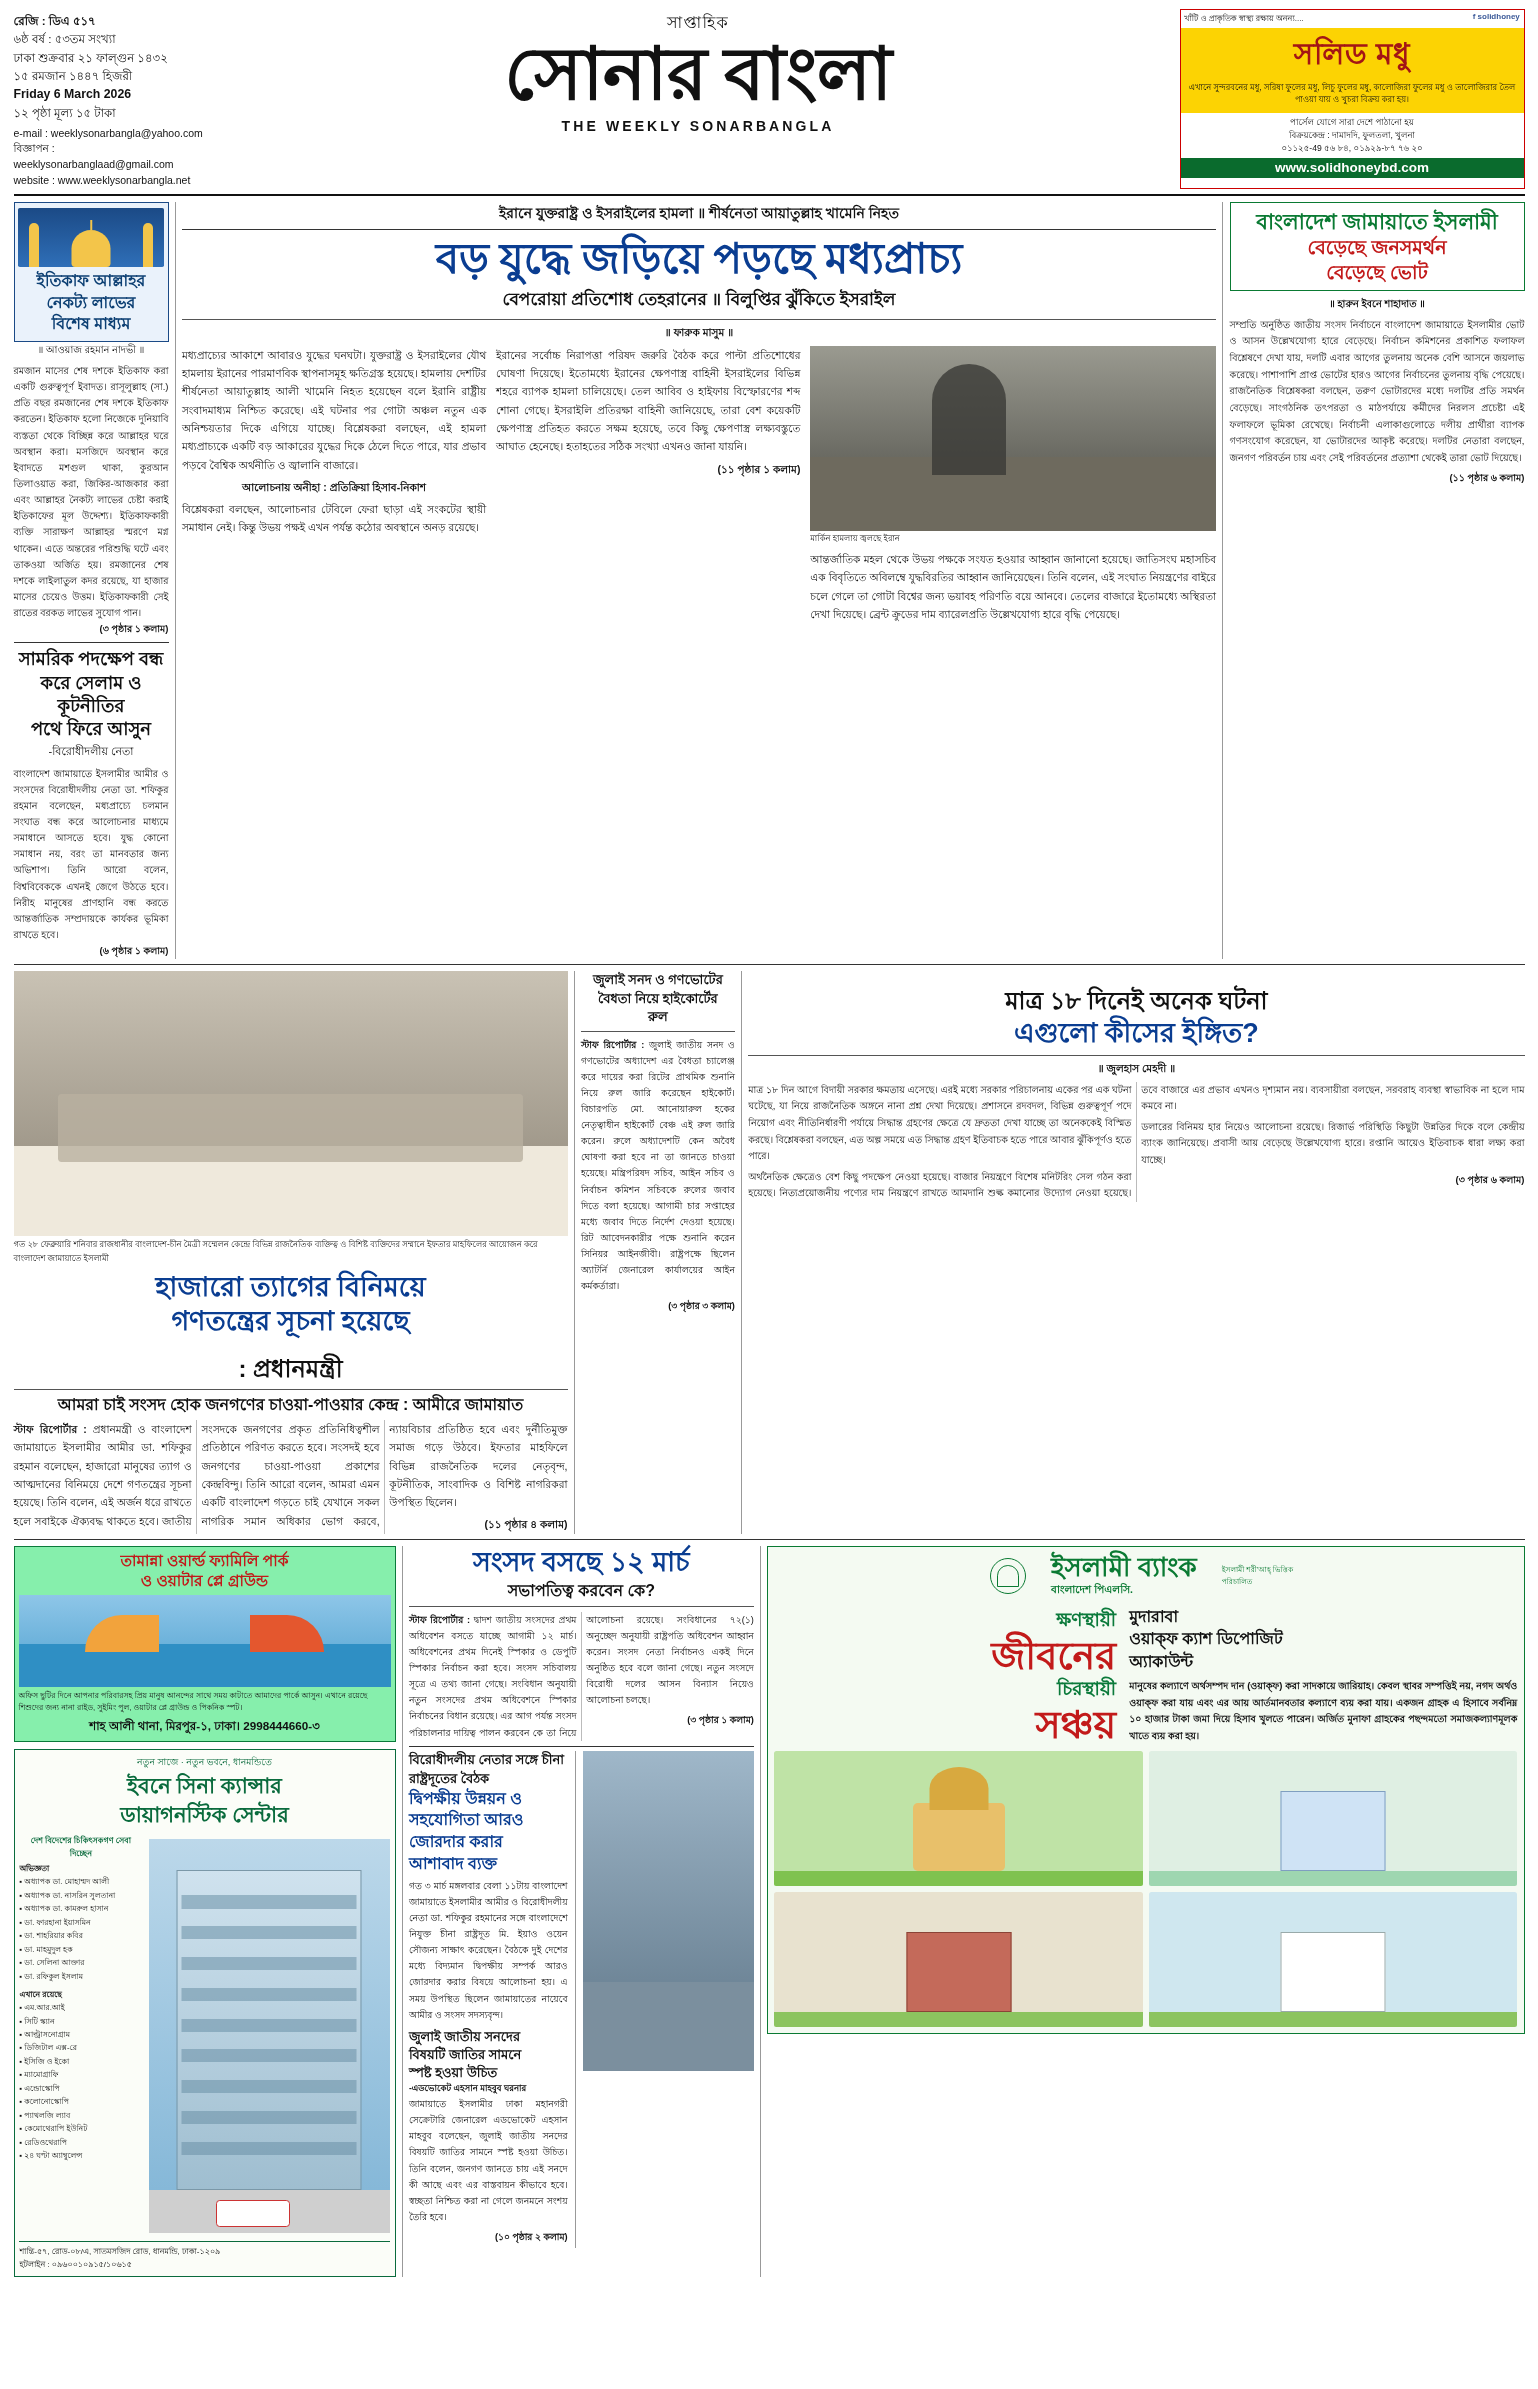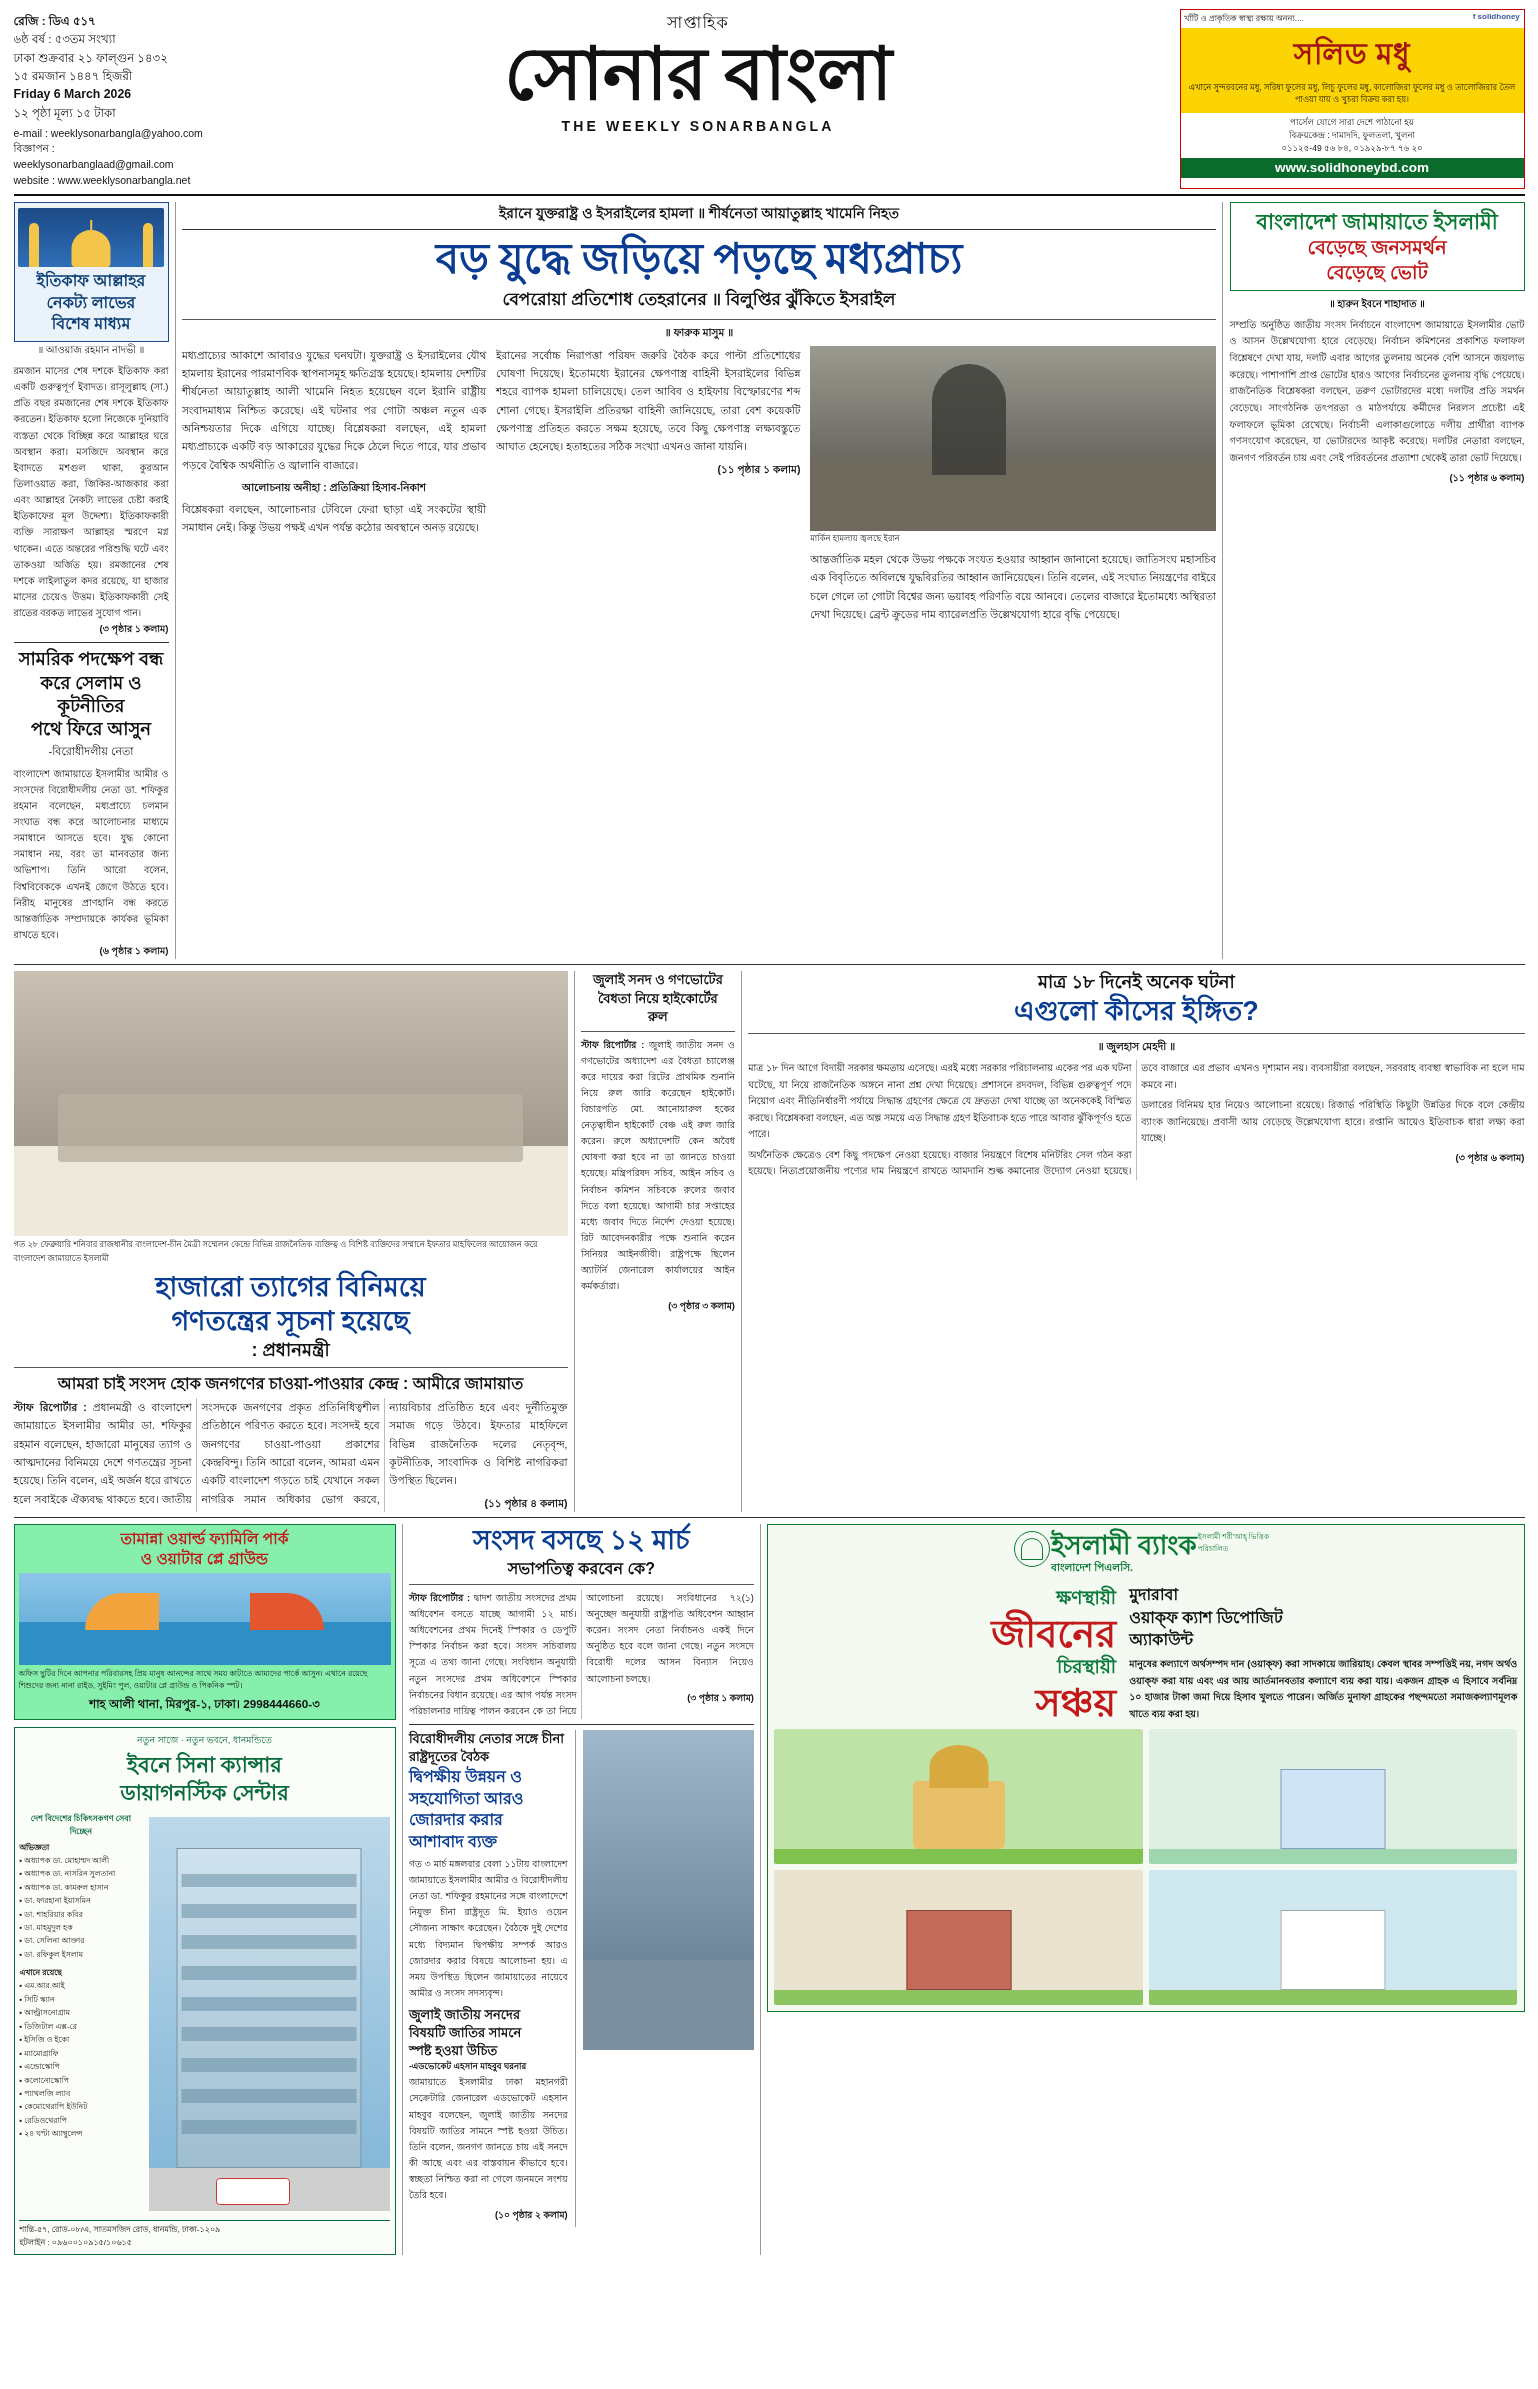--- a/index.html
+++ b/index.html
@@ -69,21 +69,21 @@
   .photo { background:#6b6b63; position:relative; overflow:hidden; }
   .cap-u { font-size: 8.3px; color:#222; padding-top:1.8px; }
 
   
   .rrail { width: 295px; }
   .green-box { border: 1.8px solid #0a7a33; padding: 4.9px; }
   .green-title { color:#0a7a33; font-weight:bold; font-size: 21px; text-align:center; line-height:1.35; }
   .green-sub { color:#c21a1a; font-weight:bold; font-size: 19px; text-align:center; line-height:1.3; }
 
   .head2 { text-align:center; font-size: 27px; font-weight:bold; line-height:1.25; }
-  .head3 { text-align:center; font-size: 18px; font-weight:bold; line-height:1.3; }
+  .head3 { text-align:center; font-size: 24px; font-weight:bold; line-height:1.3;margin-top:14px; }
   .head4 { text-align:center; font-size: 16px; font-weight:bold; line-height:1.35; }
   .head5 { text-align:center; font-size: 13px; font-weight:bold; line-height:1.4; }
 
   
   .ad-park { border:1.2px solid #0b7a3b; background:#86efac; padding:4px; }
   .ad-park .t { text-align:center; color:#c21a1a; font-weight:bold; font-size: 15.4px; line-height:1.3; }
   .ad-park .pic { height: 92px; margin:3.7px 0; background:linear-gradient(#8ec6e8,#4ea0cf); position:relative; overflow:hidden;}
   .ad-park .pic .water{position:absolute;bottom:0;left:0;right:0;height:46%;background:#2f8fc4;}
   .ad-park .pic .slide{position:absolute;bottom:38%;left:18%;width:74px;height:37px;background:#f2a33c;border-radius:37px 0 0 0;}
   .ad-park .pic .slide2{position:absolute;bottom:38%;right:18%;width:74px;height:37px;background:#e4572e;border-radius:0 37px 0 0;}
@@ -94,21 +94,21 @@
   .ad-ibnsina .top { text-align:center; font-size: 9.2px; color:#0a6b3d; }
   .ad-ibnsina .t { text-align:center; color:#0a6b3d; font-weight:bold; font-size: 21px; line-height:1.35; margin-top:2.5px;}
   .ad-ibnsina .pic { height: 394px; margin:4.9px 0; background:linear-gradient(#bcd8ea,#7fb4d6); position:relative; overflow:hidden; }
   .tower { position:absolute; bottom:43px; left:50%; transform:translateX(-50%); width:185px; height:320px; background:linear-gradient(#cfe2ee,#9fbed0); border:1.2px solid #7b98a8;}
   .tower .fl { position:absolute; left:3.7px; right:3.7px; height:13.5px; background:#6a8fa6; opacity:.55; }
   .road { position:absolute; bottom:0; left:0; right:0; height:43px; background:#cfcfcf; }
   .amb { position:absolute; bottom:6.2px; left:28%; width:74px; height:27px; background:#fff; border:1.2px solid #c33; border-radius:3.7px; }
   .docgrid { font-size: 7.7px; line-height: 1.75; }
 
   .ad-islami { border:1.2px solid #0a7a33; background:#f4faf2; padding:6.2px; }
-  .ib-top { display:flex; align-items:flex-start; justify-content:center; gap:1px; }
+  .ib-top { display:flex; align-items:center; justify-content:center; gap:25px; }
   .ib-logo { width:36px; height:36px; border-radius:50%; border:1.8px solid #0a7a33; position:relative; }
   .ib-logo:after{content:"";position:absolute;inset:6.2px;border:1.8px solid #0a7a33;border-radius:50% 50% 0 0;}
   .ib-name { color:#0a7a33; font-weight:bold; font-size: 26px; line-height:1.1; }
   .ib-mid { display:flex; gap:13px; margin-top:7.4px; }
   .ib-head-l { width: 46%; text-align:right; }
   .ib-h1 { font-size: 18.5px; font-weight:bold; color:#0b7a3b; }
   .ib-h2 { font-size: 38px; font-weight:bold; color:#c21a1a; line-height:1.0; }
   .ib-head-r { flex:1; font-size: 16px; font-weight:bold; line-height:1.4; }
   .ib-text { font-size: 9.5px; line-height:1.75; text-align:justify; margin-top:4.9px; }
   .ib-art { display:grid; grid-template-columns: 1fr 1fr; gap:6.2px; margin-top:6.2px; }

